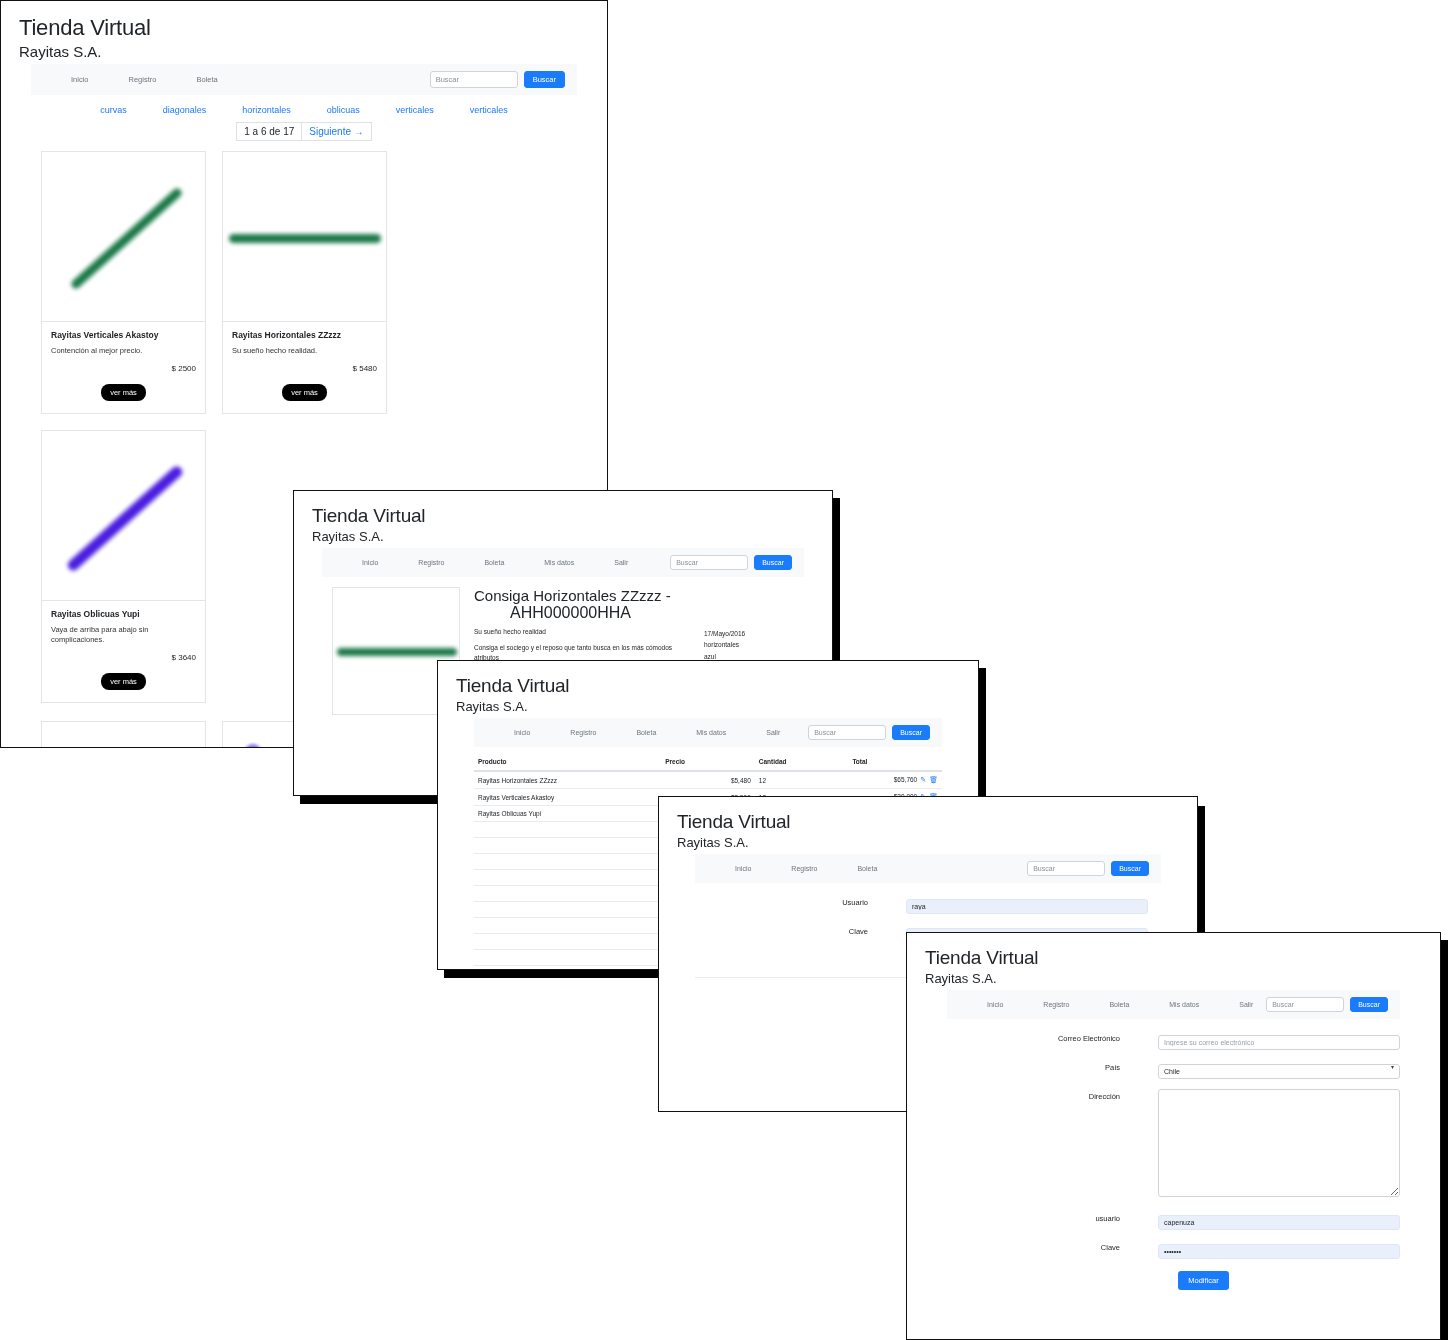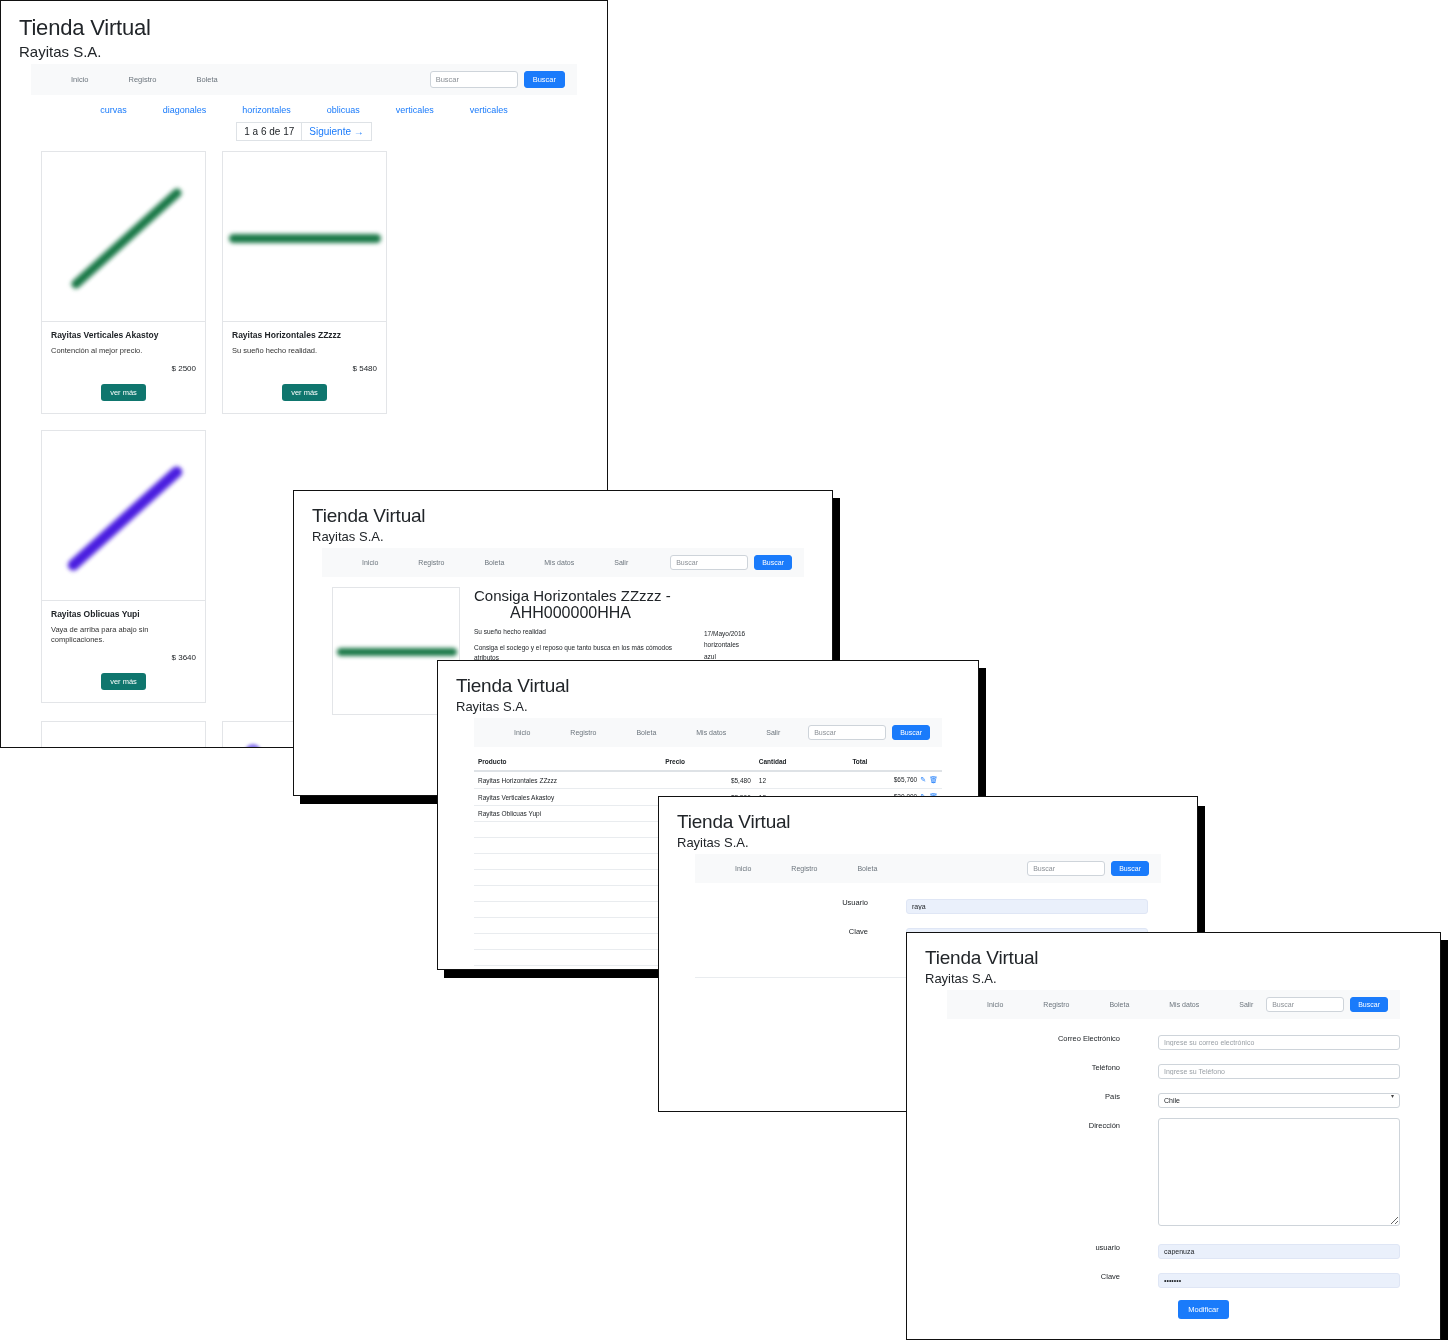--- a/index.html
+++ b/index.html
@@ -82,22 +82,22 @@
   .card-img {
     height:170px; position:relative; overflow:hidden;
     border-bottom:1px solid #e3e5e8;
   }
   .card-body { padding:8px 9px 12px 9px; }
   .card-title { font-size:8.5px; font-weight:bold; color:#212529; margin:0 0 6px 0; }
   .card-desc  { font-size:7.5px; color:#333; margin:0 0 8px 0; line-height:1.35; }
   .card-price { font-size:8px; color:#212529; text-align:right; margin-bottom:8px; }
   .card-btn-wrap { text-align:center; }
   .card-btn {
-    background:#0f766e; border:none; color:#fff; font-size:7.5px;
-    padding:4px 9px; border-radius:3px; cursor:pointer; font-family:inherit;
+    background:#000000; border:none; color:#fff; font-size:7.5px;
+    padding:4px 9px; border-radius:8px; cursor:pointer; font-family:inherit;
   }
 
   
   .stroke { position:absolute; border-radius:99px; filter:blur(2.2px); }
   .dot { position:absolute; border-radius:50%; filter:blur(1.6px); }
 
   
   .detail { display:flex; gap:14px; padding:10px 10px 0 10px; }
   .detail-img {
     width:128px; height:128px; border:1px solid #e3e5e8;
@@ -431,24 +431,20 @@
         <button class="btn-primary" style="font-size:7px;padding:3px 7px;">Buscar</button>
       </div>
     </div>
 
     <div style="padding-top:12px;">
       <div class="form-row">
         <div class="form-label">Correo Electrónico</div>
         <div class="form-ctrl"><input class="inp-plain" type="text" placeholder="Ingrese su correo electrónico" style=""></div>
       </div>
       <div class="form-row">
-        <div class="form-label">Teléfono</div>
-        <div class="form-ctrl"><input class="inp-plain" type="text" placeholder="Ingrese su Teléfono" style=""></div>
-      </div>
-      <div class="form-row">
         <div class="form-label">País</div>
         <div class="form-ctrl sel-wrap">
           <select class="inp-plain">
             <option>Chile</option>
           </select>
           <span class="sel-caret">▾</span>
         </div>
       </div>
       <div class="form-row">
         <div class="form-label">Dirección</div>

